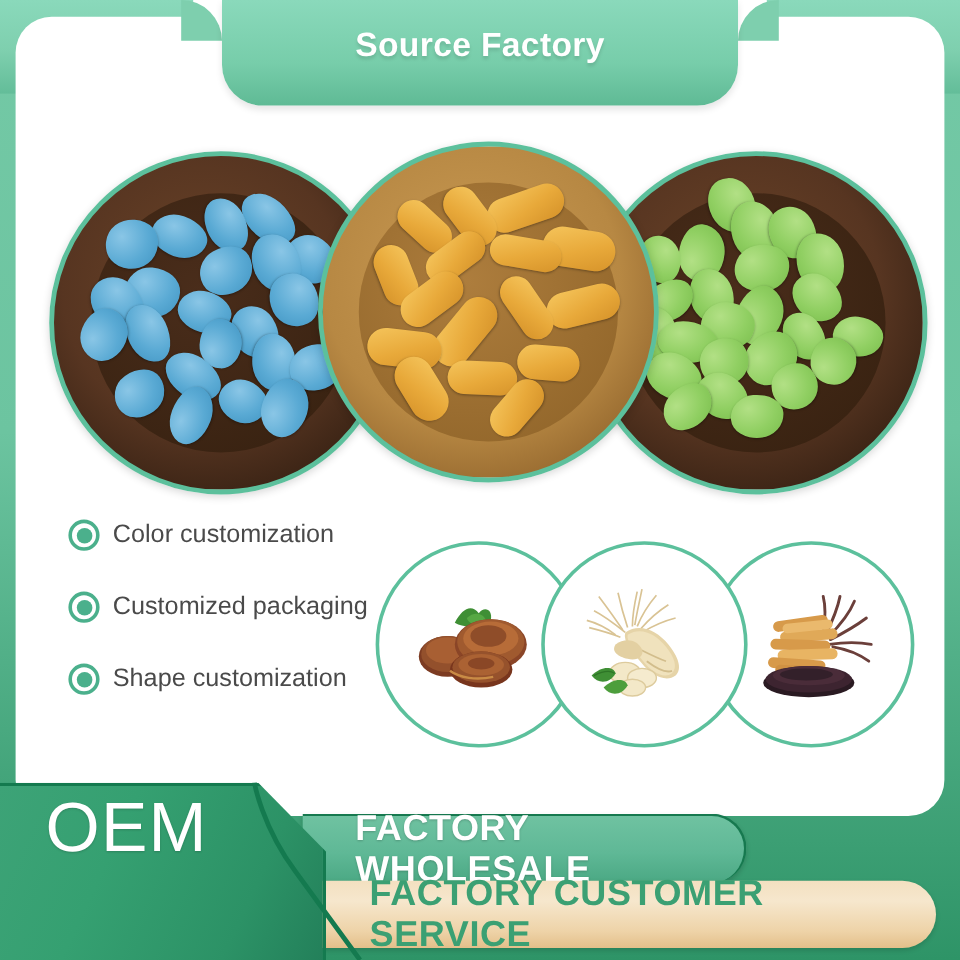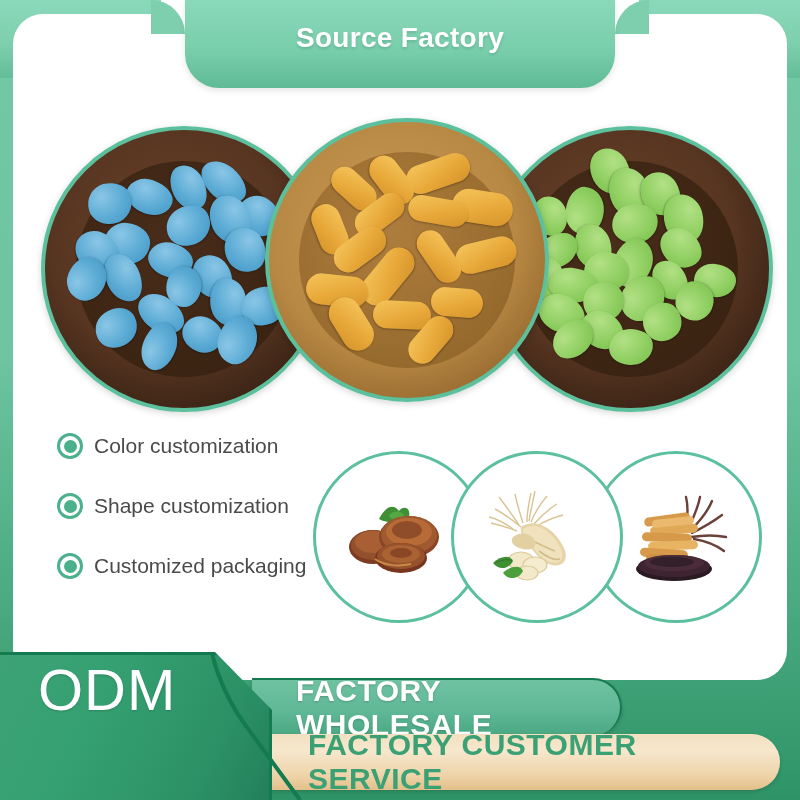--- a/index.html
+++ b/index.html
@@ -248,27 +248,27 @@
       <div class="feature">
         <span class="radio">
             <i></i>
           </span>
         <span class="feature-label">Color customization</span>
       </div>
       <div class="feature">
         <span class="radio">
             <i></i>
           </span>
-        <span class="feature-label">Shape customization</span>
+        <span class="feature-label">Customized packaging</span>
       </div>
       <div class="feature">
         <span class="radio">
             <i></i>
           </span>
-        <span class="feature-label">Customized packaging</span>
+        <span class="feature-label">Shape customization</span>
       </div>
     </div>
 
     <div class="herbs">
 
       <div class="herb herb-1">
         <svg class="herb-art" viewBox="0 0 120 104">
           <path d="M40 34 C46 22 54 18 60 26 C64 20 72 22 70 32 C64 36 50 40 40 34 Z" fill="#3f8f35"></path>
           <path d="M50 30 C56 24 64 26 66 32 C58 36 52 36 50 30 Z" fill="#56a844"></path>
           <ellipse cx="34" cy="62" rx="24" ry="17" fill="#7c3b22"></ellipse>
@@ -356,18 +356,18 @@
 
     <div class="consult-pill">
       <span class="consult-text">FACTORY CUSTOMER SERVICE</span>
     </div>
 
     <div class="oem-panel"></div>
     <svg class="slash" viewBox="0 0 120 148">
       <path d="M16 0 C16 0 22 36 50 74 C78 112 104 148 104 148" stroke="#147a4f" stroke-width="4" fill="none"></path>
     </svg>
     <div class="oem-text">
-      <div>ODM</div>
+      <div>OEM</div>
     </div>
 
   </div>
 
 </div>
 
 </body></html>

